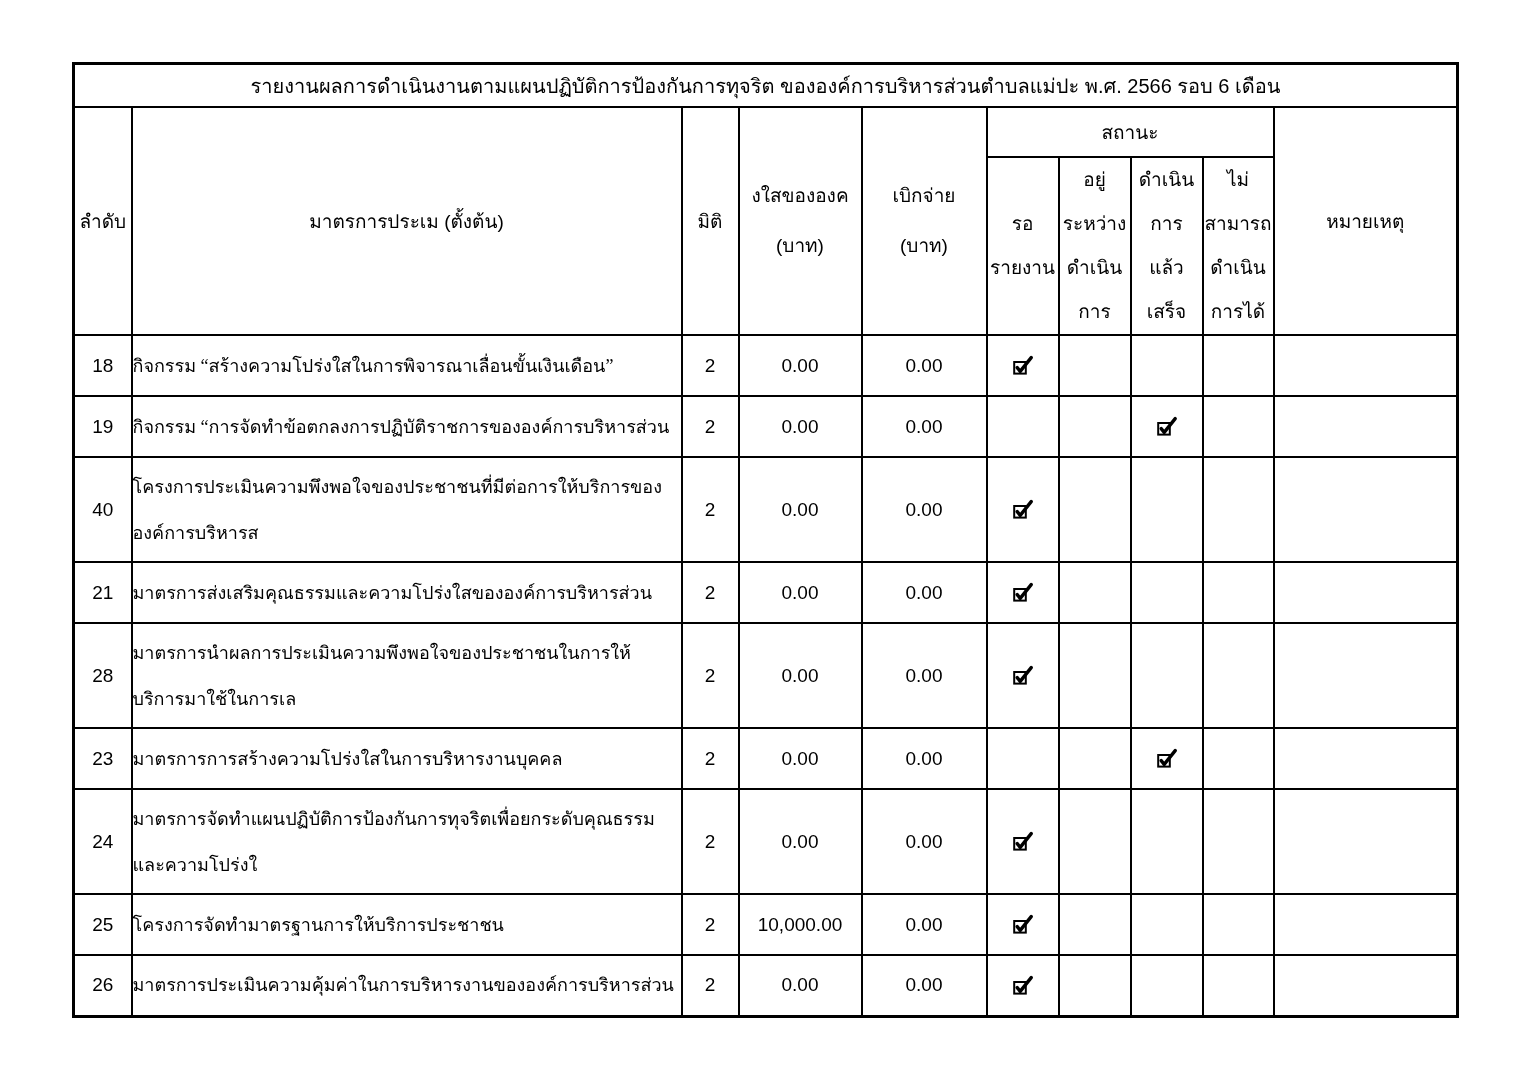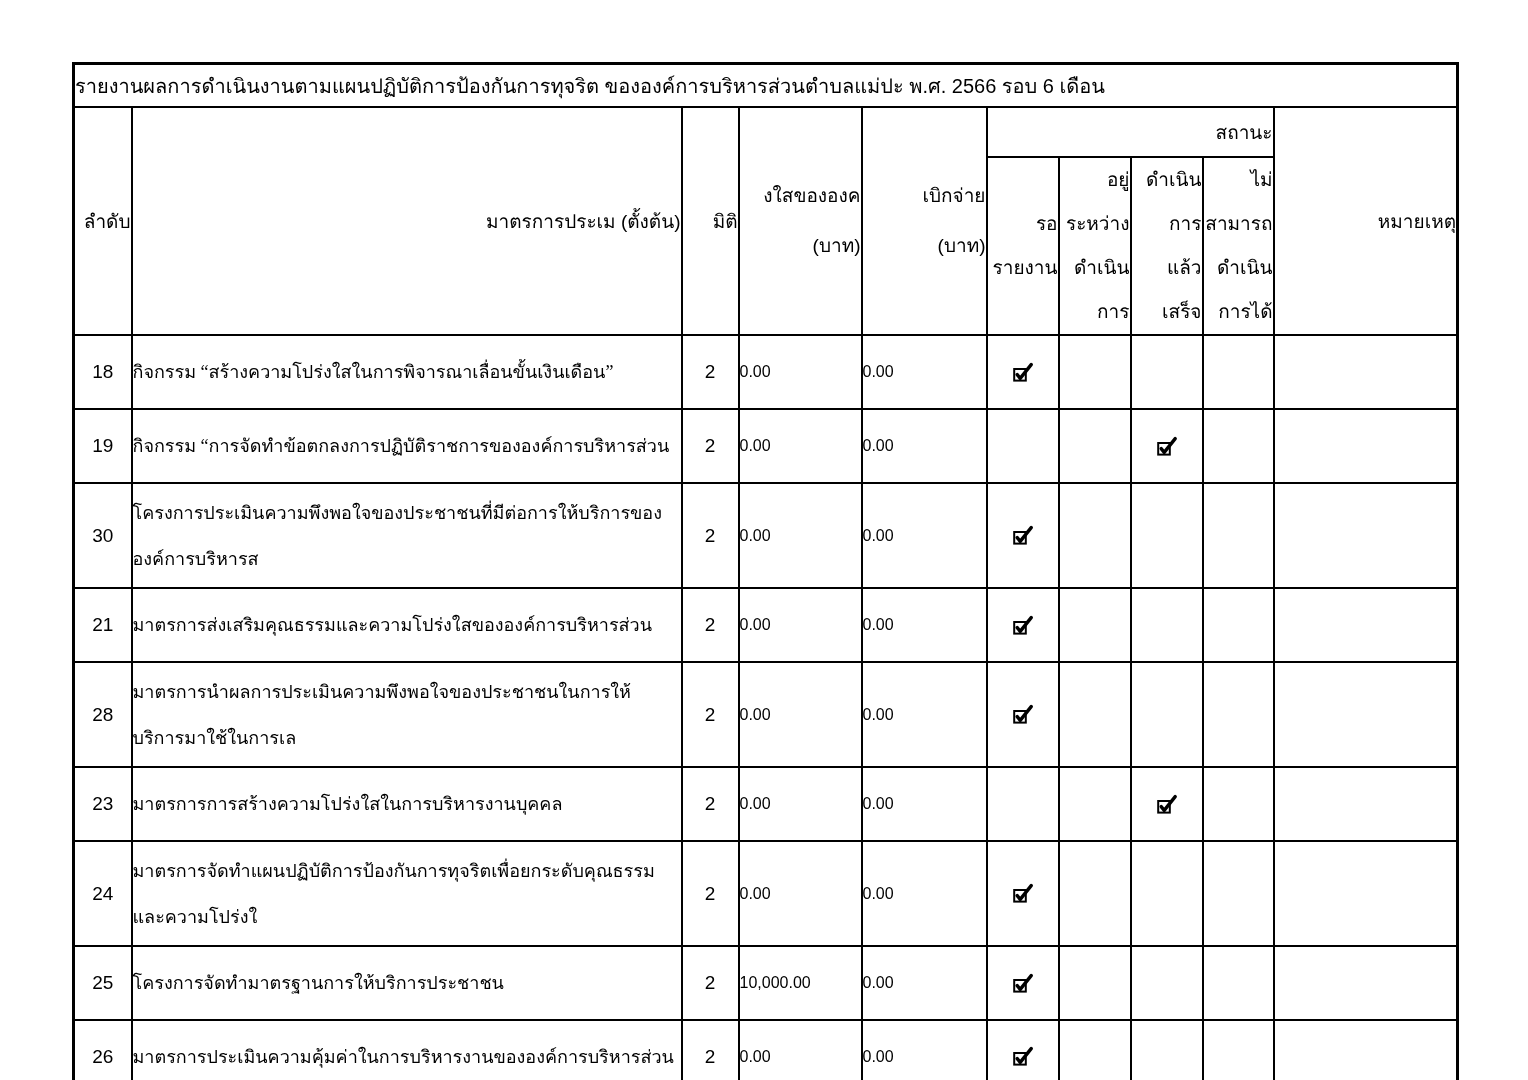--- a/index.html
+++ b/index.html
@@ -24,50 +24,50 @@
     border: 3px solid #000;
   }
   .report-table td, .report-table th {
     border: 2px solid #000;
     padding: 0;
     font-weight: normal;
     overflow: hidden;
   }
   .title-cell {
     height: 41px;
-    text-align: left;
+    text-align: center;
     vertical-align: middle;
     font-weight: bold;
     font-size: 20px;
     border-bottom: 3px solid #000;
   }
   th.hdr {
     font-size: 19px;
-    text-align: right;
+    text-align: center;
     vertical-align: middle;
     white-space: pre-line;
   }
   tr.hdr-row-top { height: 50px; }
   tr.hdr-row-sub { height: 178px; }
   th.hdr-multiline { line-height: 44px; }
   th.hdr-money { line-height: 50px; }
 
-  tr.data-row { height: 74px; }
+  tr.data-row { height: 61px; }
   tr.data-row.row-tall { height: 105px; }
 
   .c-no, .c-dim {
     text-align: center;
     vertical-align: middle;
     font-size: 19px;
   }
   .c-num {
-    text-align: left;
+    text-align: center;
     vertical-align: middle;
     padding-right: 10px;
-    font-size: 16px;
+    font-size: 19px;
   }
   .c-project {
     vertical-align: middle;
     padding: 0 6px 0 9px;
   }
   .project-text {
     white-space: pre-line;
     line-height: 46px;
     overflow: hidden;
     font-size: 18px;
@@ -159,21 +159,21 @@
     <td class="status-cell"></td>
     <td class="status-cell"></td>
     <td class="status-cell"><svg class="check-icon" width="22" height="21" viewBox="0 0 22 21">
     <rect x="2.2" y="7" width="11.6" height="11.6" fill="none" stroke="#000" stroke-width="2"></rect>
     <path d="M5.2 12.6 L8.2 16.4 L19.2 2.6" fill="none" stroke="#000" stroke-width="3.4" stroke-linecap="round" stroke-linejoin="round"></path>
   </svg></td>
     <td class="status-cell"></td>
     <td class="c-remark"></td>
   </tr>
         <tr class="data-row row-tall">
-    <td class="c-no">30</td>
+    <td class="c-no">40</td>
     <td class="c-project">
             <div class="project-text">โครงการประเมินความพึงพอใจของประชาชนที่มีต่อการให้บริการขององค์การบริหารส
 ่วนตำบลแม่ปะ</div>
           </td>
     <td class="c-dim">2</td>
     <td class="c-num">0.00</td>
     <td class="c-num">0.00</td>
     <td class="status-cell"><svg class="check-icon" width="22" height="21" viewBox="0 0 22 21">
     <rect x="2.2" y="7" width="11.6" height="11.6" fill="none" stroke="#000" stroke-width="2"></rect>
     <path d="M5.2 12.6 L8.2 16.4 L19.2 2.6" fill="none" stroke="#000" stroke-width="3.4" stroke-linecap="round" stroke-linejoin="round"></path>

